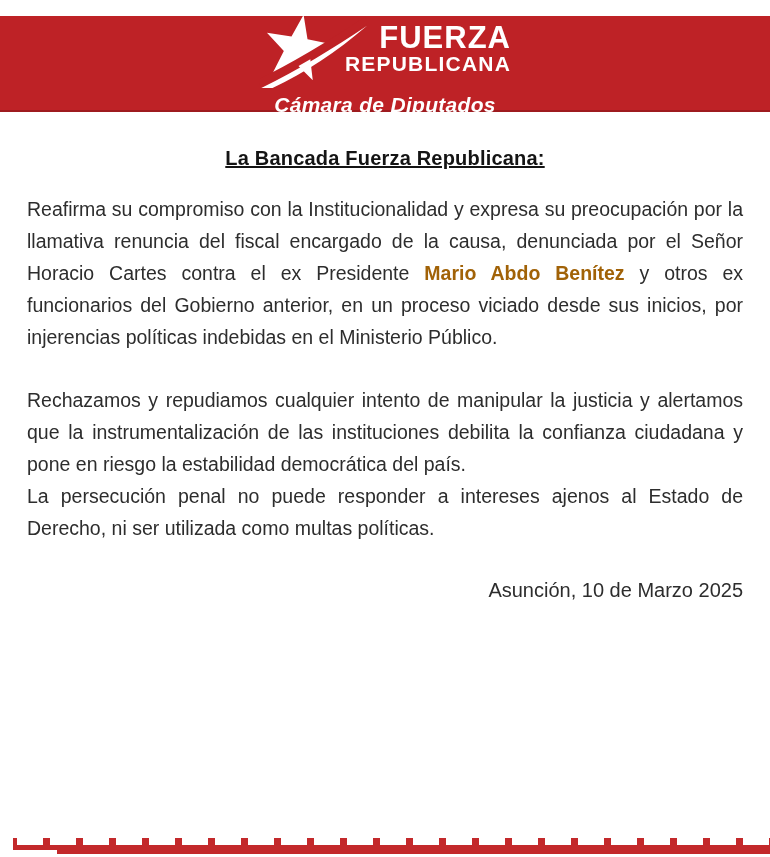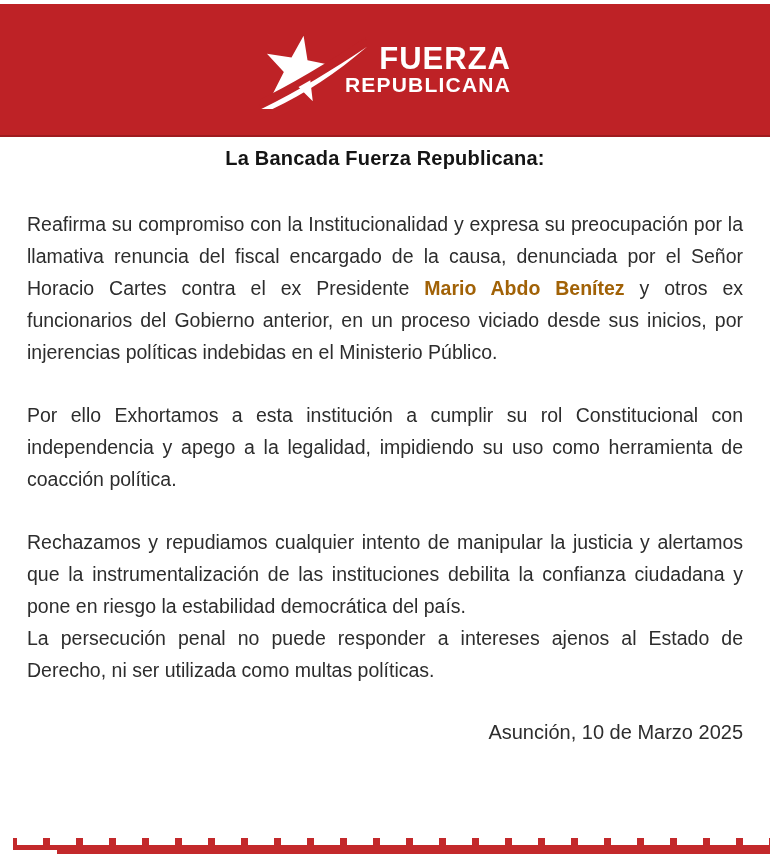--- a/index.html
+++ b/index.html
@@ -5,21 +5,21 @@
   html,body{margin:0;padding:0;}
   body{
     width:770px;height:857px;
     background:#ffffff;
     font-family:"Liberation Sans", sans-serif;
     position:relative;
     overflow:hidden;
   }
   
   .header{
-    position:absolute;top:4px;left:0;right:0;height:133px;
+    position:absolute;top:16px;left:0;right:0;height:96px;
     background:#be2226;
     border-bottom:2px solid #9e1b1f;
     display:flex;flex-direction:column;align-items:center;justify-content:center;
     box-sizing:border-box;
   }
   .logo{display:flex;flex-direction:column;align-items:center;}
   .logo-row{display:flex;align-items:center;}
   .logo-star{width:108px;height:78px;margin-right:-22px;position:relative;z-index:1;}
   .logo-name{display:flex;flex-direction:column;align-items:flex-end;color:#ffffff;}
   .logo-name .l1{
@@ -35,21 +35,21 @@
   
   .doc{
     position:absolute;top:135px;left:0;right:0;
     padding:12px 27px 0 27px;
     box-sizing:border-box;
     color:#2d2d2d;
   }
   .doc-title{
     text-align:center;
     font-size:20px;font-weight:700;color:#141414;
-    margin:0 0 38px 0;letter-spacing:0.2px;
+    margin:0 0 23px 0;letter-spacing:0.2px;text-decoration:underline;
   }
   .para{
     font-size:19.5px;line-height:32px;
     text-align:justify;
     margin:0 0 31px 0;
     font-weight:400;
   }
   .para b{font-weight:700;color:#a16207;}
   .para.last{margin-bottom:0;}
   .dateline{
@@ -82,29 +82,29 @@
       <svg class="logo-star" viewBox="0 0 140 100" xmlns="http://www.w3.org/2000/svg">
         <polygon fill="#ffffff" points="57.8,5.7 62.9,37.5 94.6,43.7 65.9,58.5 69.7,90.4 46.9,67.7 17.6,81.3 32.2,52.5 10.3,28.9 42.1,33.8"></polygon>
         <path d="M 0,94 C 50,70 95,42 140,12" stroke="#be2226" stroke-width="9" fill="none"></path>
         <path d="M 0,102 C 50,78 95,50 140,20 C 98,56 55,84 10,104 Z" fill="#ffffff"></path>
       </svg>
       <div class="logo-name">
         <span class="l1">FUERZA</span>
         <span class="l2">REPUBLICANA</span>
       </div>
     </div>
+    <div class="logo-sub">Cámara de Diputados</div>
   </div>
 </div>
 
 <div class="doc">
   <h1 class="doc-title">La Bancada Fuerza Republicana:</h1>
 
   <p class="para"><span>Reafirma su compromiso con la Institucionalidad y expresa su preocupación por la llamativa renuncia del fiscal encargado de la causa, denunciada por el Señor Horacio Cartes contra el ex Presidente </span><b>Mario Abdo Benítez</b><span> y otros ex funcionarios del Gobierno anterior, en un proceso viciado desde sus inicios, por injerencias políticas indebidas en el Ministerio Público.</span></p>
 
-  <p class="para">Por ello Exhortamos a esta institución a cumplir su rol Constitucional con independencia y apego a la legalidad, impidiendo su uso como herramienta de coacción política.</p>
 
   <p class="para last">Rechazamos y repudiamos cualquier intento de manipular la justicia y alertamos que la instrumentalización de las instituciones debilita la confianza ciudadana y pone en riesgo la estabilidad democrática del país.</p>
 
   <p class="para">La persecución penal no puede responder a intereses ajenos al Estado de Derecho, ni ser utilizada como multas políticas.</p>
 
   <div class="dateline">Asunción, 10 de Marzo 2025</div>
 </div>
 
 <div class="footer">
   <div class="footer-tabs"></div>

